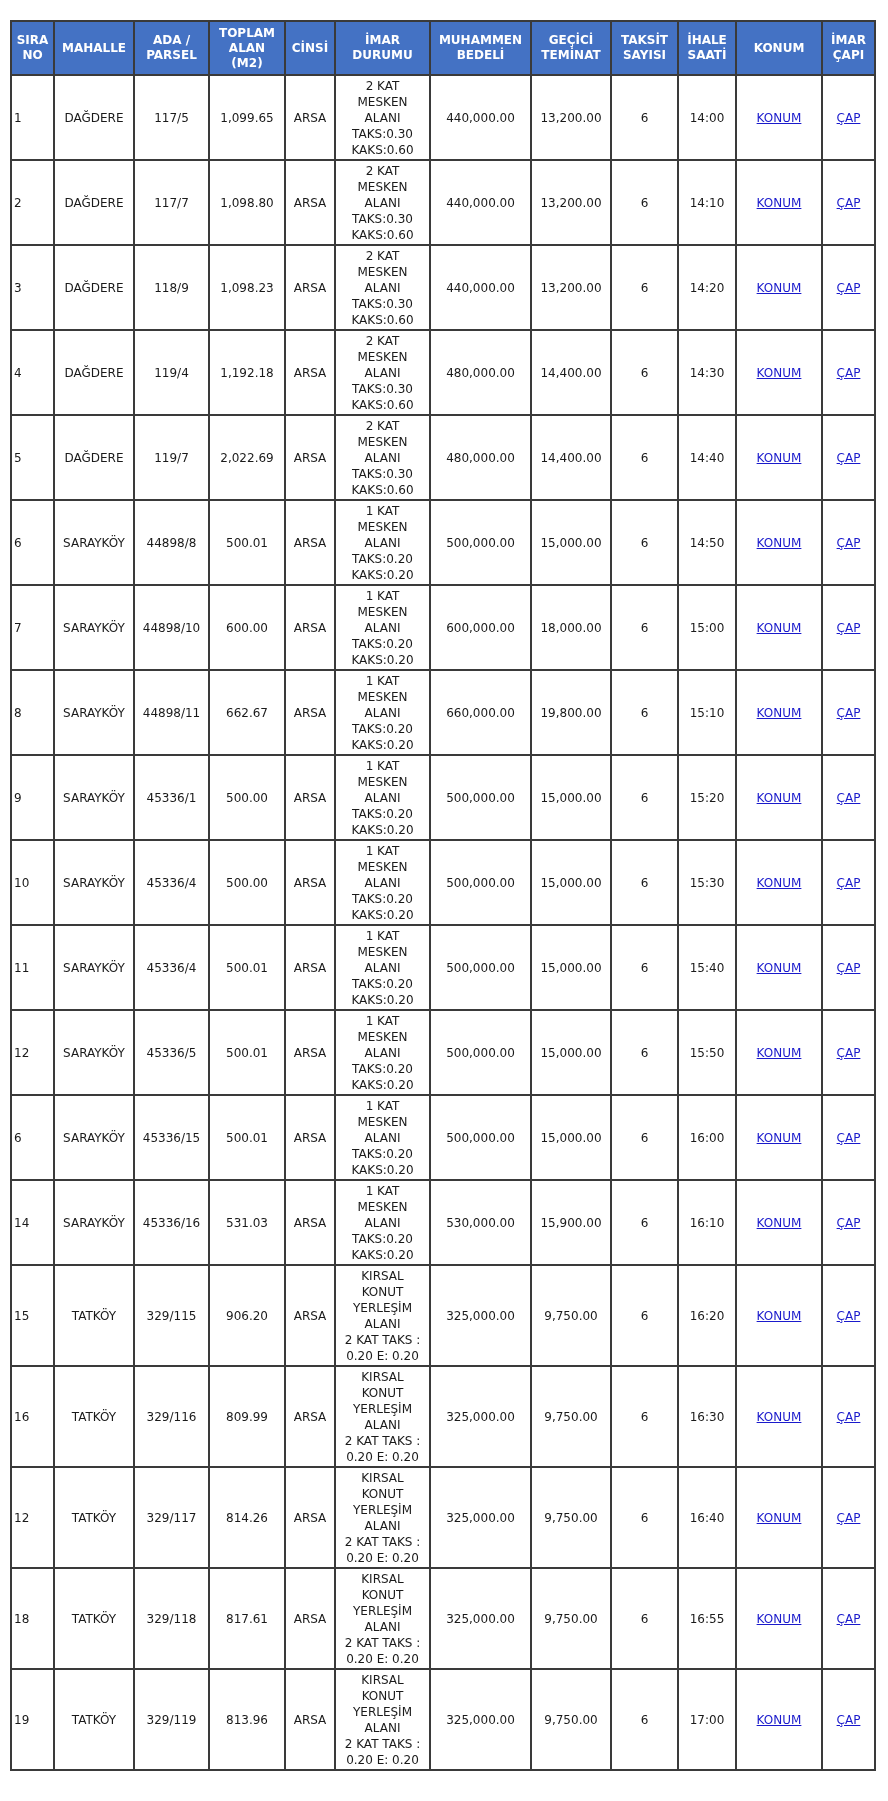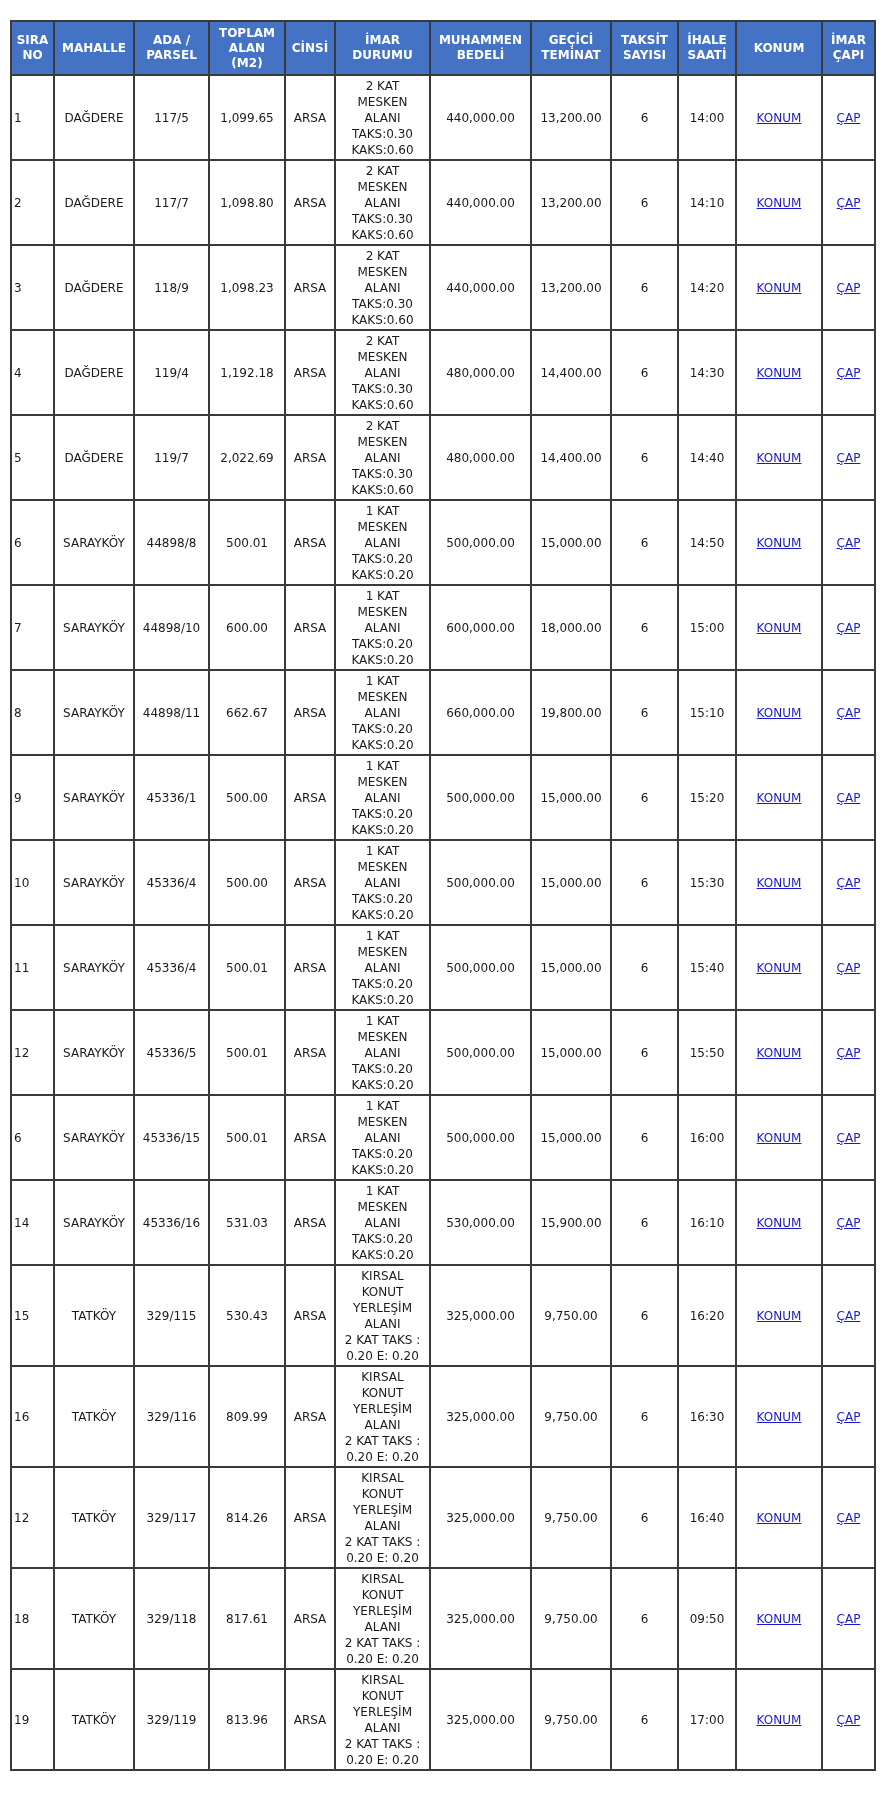--- a/index.html
+++ b/index.html
@@ -332,21 +332,21 @@
     <td>6</td>
     <td>16:10</td>
     <td><a class="lnk">KONUM</a></td>
     <td><a class="lnk">ÇAP</a></td>
   </tr>
 
   <tr class="tall">
     <td class="sira">15</td>
     <td>TATKÖY</td>
     <td>329/115</td>
-    <td>530.43</td>
+    <td>906.20</td>
     <td>ARSA</td>
     <td class="imar">KIRSAL
 KONUT
 YERLEŞİM
 ALANI
 2 KAT TAKS :
 0.20 E: 0.20</td>
     <td>325,000.00</td>
     <td>9,750.00</td>
     <td>6</td>
@@ -403,21 +403,21 @@
     <td>ARSA</td>
     <td class="imar">KIRSAL
 KONUT
 YERLEŞİM
 ALANI
 2 KAT TAKS :
 0.20 E: 0.20</td>
     <td>325,000.00</td>
     <td>9,750.00</td>
     <td>6</td>
-    <td>09:50</td>
+    <td>16:55</td>
     <td><a class="lnk">KONUM</a></td>
     <td><a class="lnk">ÇAP</a></td>
   </tr>
 
   <tr class="tall">
     <td class="sira">19</td>
     <td>TATKÖY</td>
     <td>329/119</td>
     <td>813.96</td>
     <td>ARSA</td>

